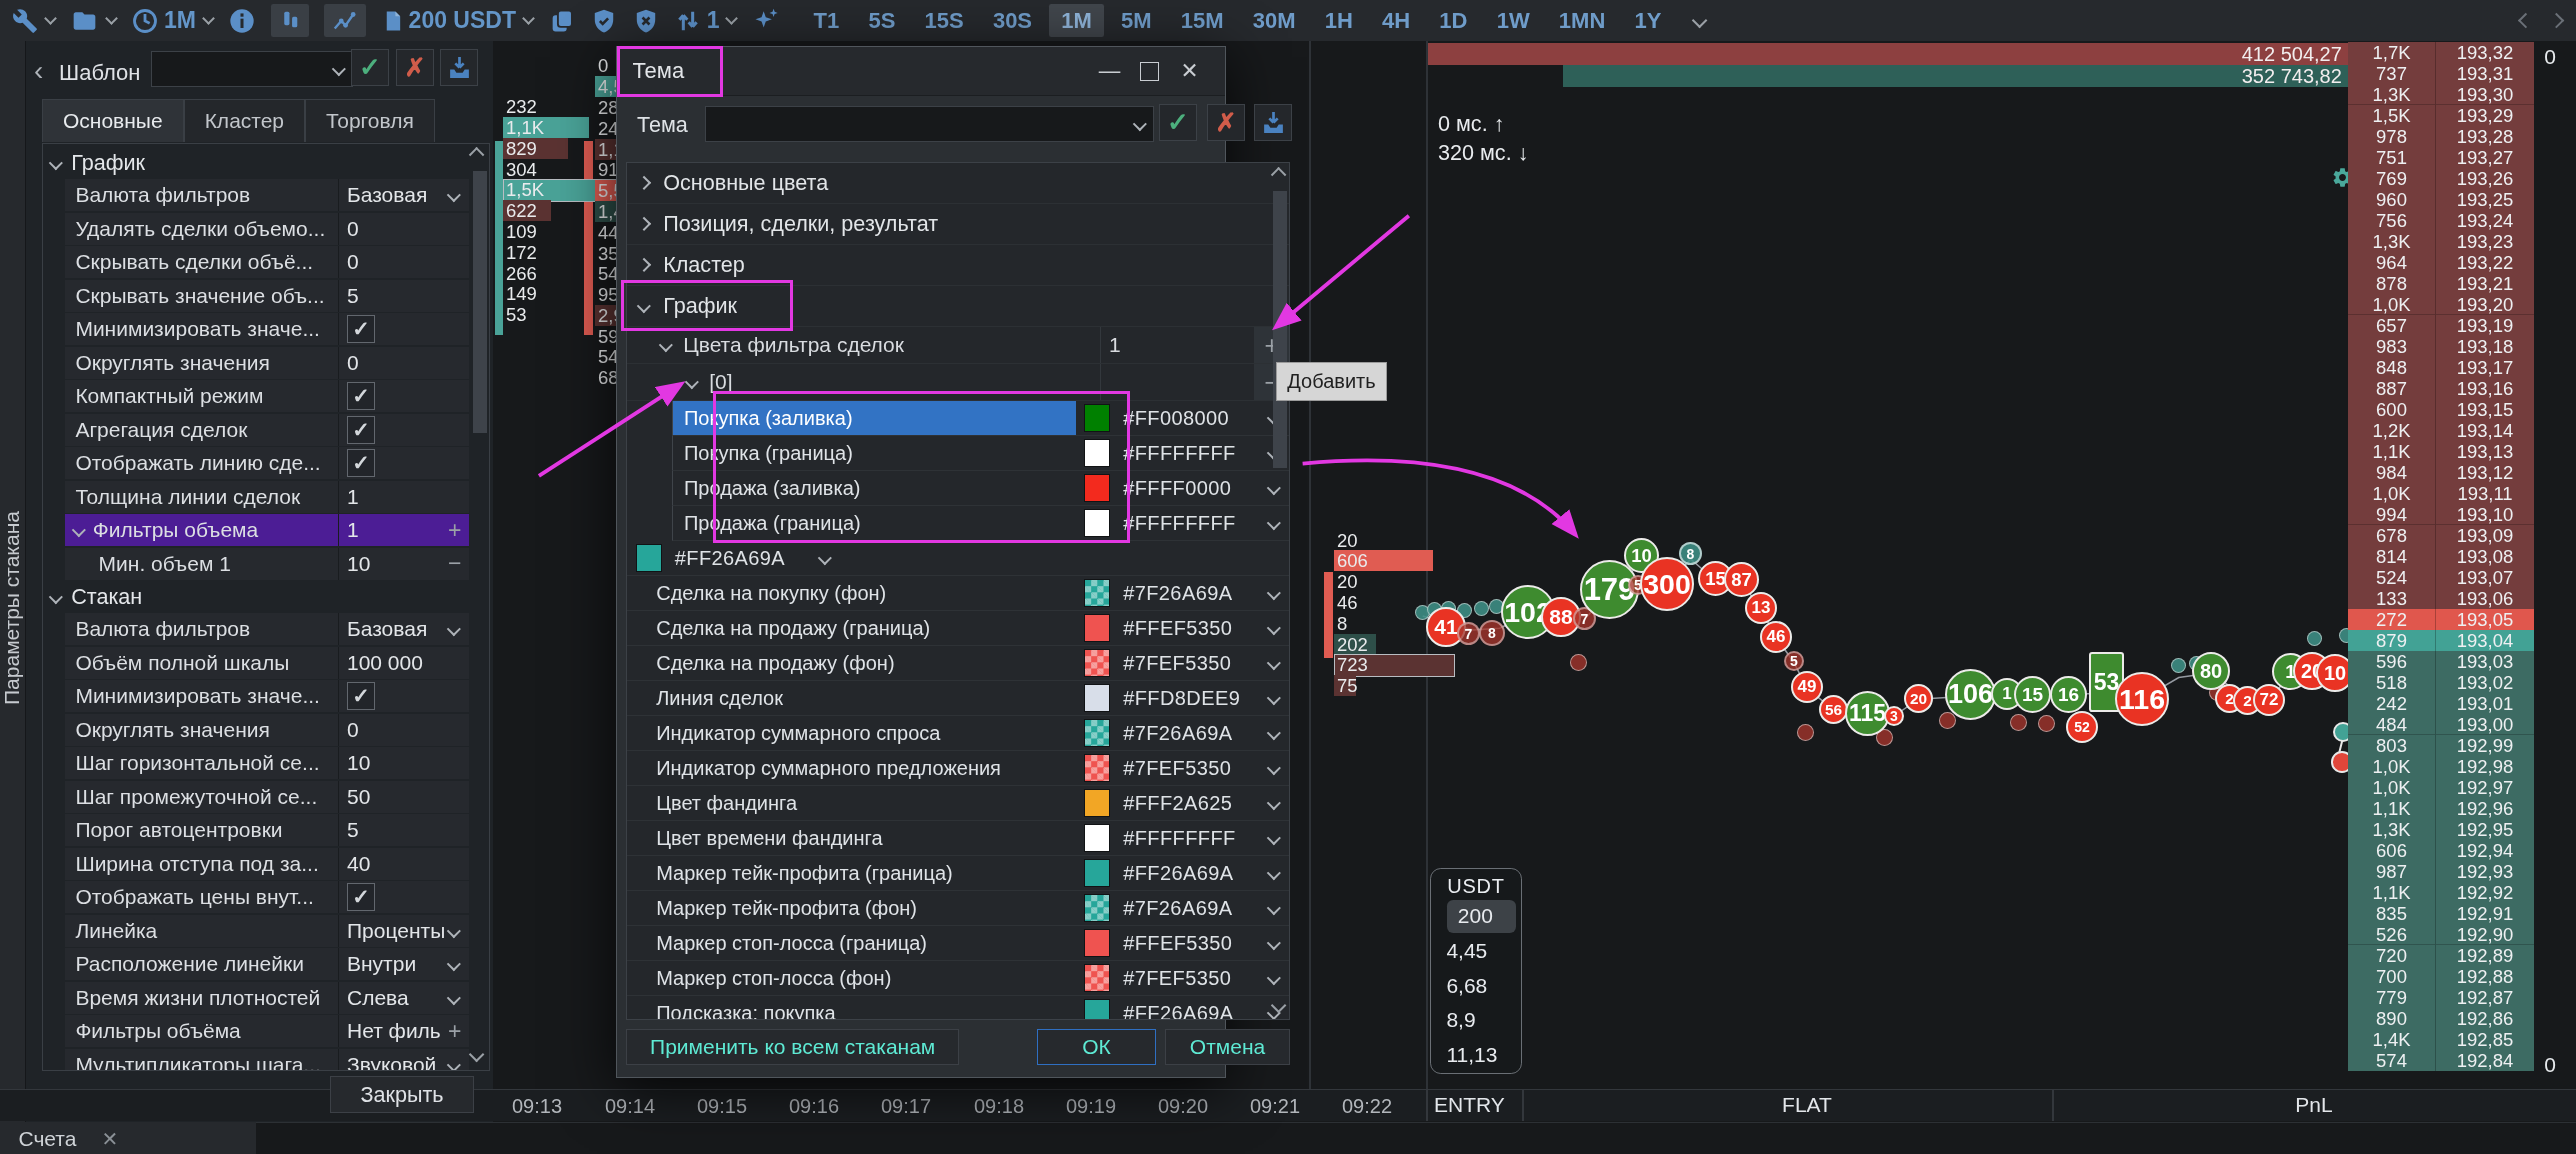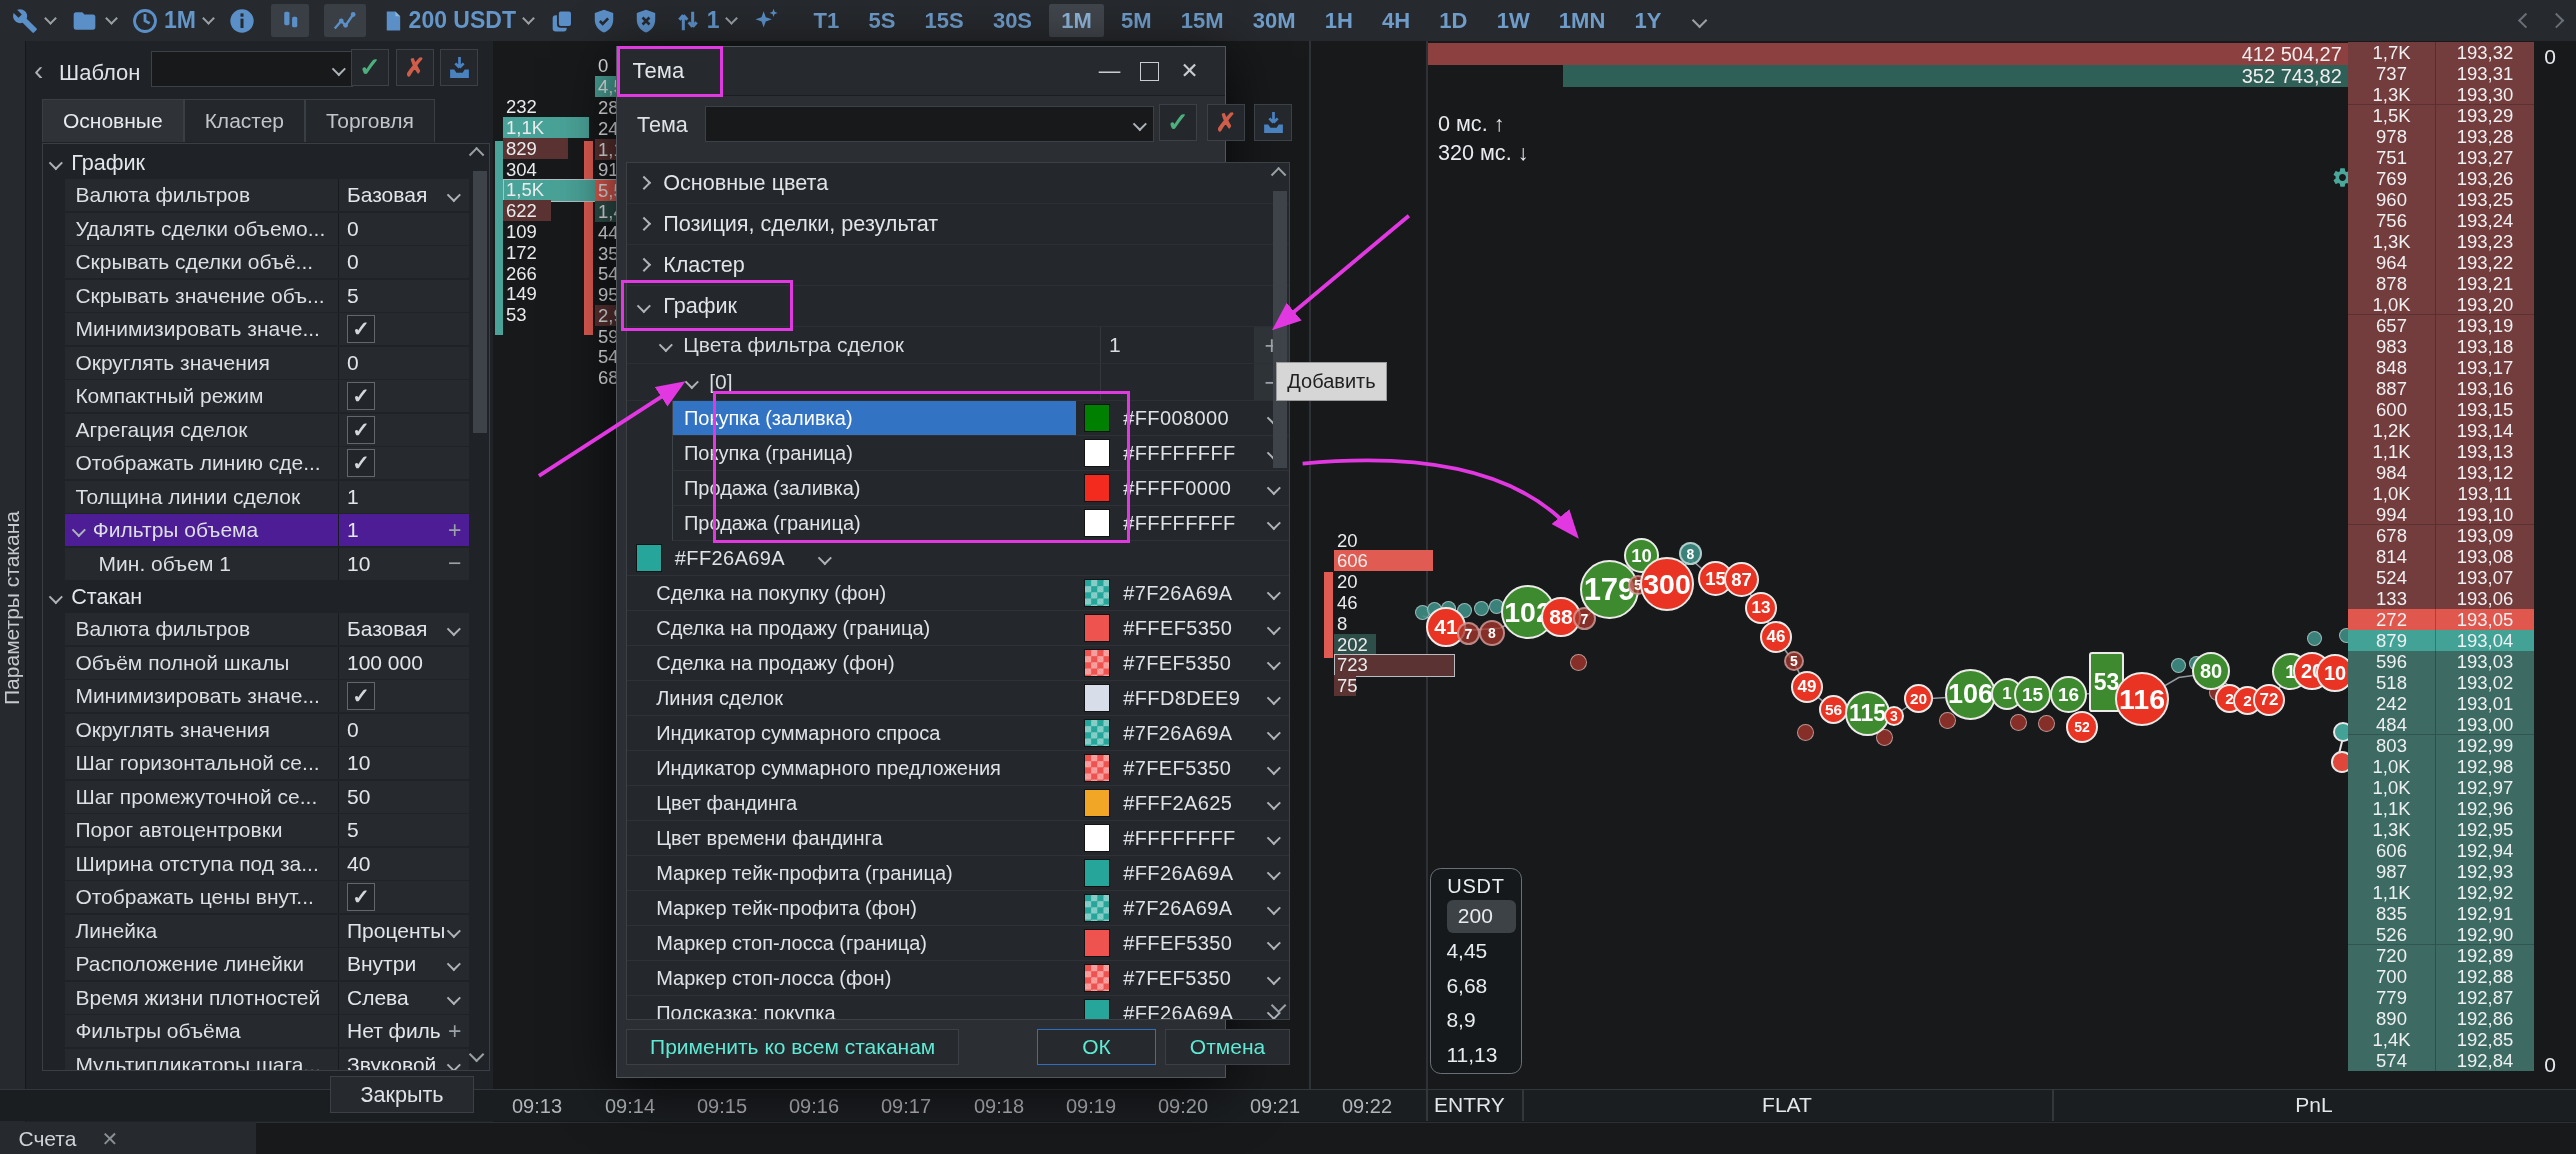--- a/index.html
+++ b/index.html
@@ -683,21 +683,21 @@
       <div class="timelab" style="left: 1183px; z-index: 4;">09:20</div>
       <div class="timelab" style="left: 1275px; z-index: 4;">09:21</div>
       <div class="timelab" style="left: 1367px; z-index: 4;">09:22</div>
     </div>
   <div class="abs" style="left:1426px;top:1089px;width:1.5px;height:32px;background:#33373c;z-index:4;"></div>
   <div class="abs" style="left:1522px;top:1089px;width:1.5px;height:32px;background:#33373c;z-index:4;"></div>
   <div class="abs" style="left:2052px;top:1089px;width:1.5px;height:32px;background:#33373c;z-index:4;"></div>
   <div class="statcell" style="left:1434px;z-index:4;">
       <span>ENTRY</span>
     </div>
-  <div class="statcell" style="left:1522px;width:530px;justify-content:center;z-index:4;">
+  <div class="statcell" style="left:1522px;width:530px;justify-content:center;z-index:4;padding-left:20px;">
       <span>FLAT</span>
     </div>
   <div class="statcell" style="left:2052px;width:524px;justify-content:center;z-index:4;">
       <span>PnL</span>
     </div>
 
   <div class="abs" style="left:0;top:1122px;width:2576px;height:33px;background:#17191b;border-top:0.8px solid #2c3034;box-sizing:border-box;z-index:3;"></div>
   <div class="abs footer-tab">
     <span>Счета</span>
     <span style="color:#8a9096;font-size:20px;">✕</span>

